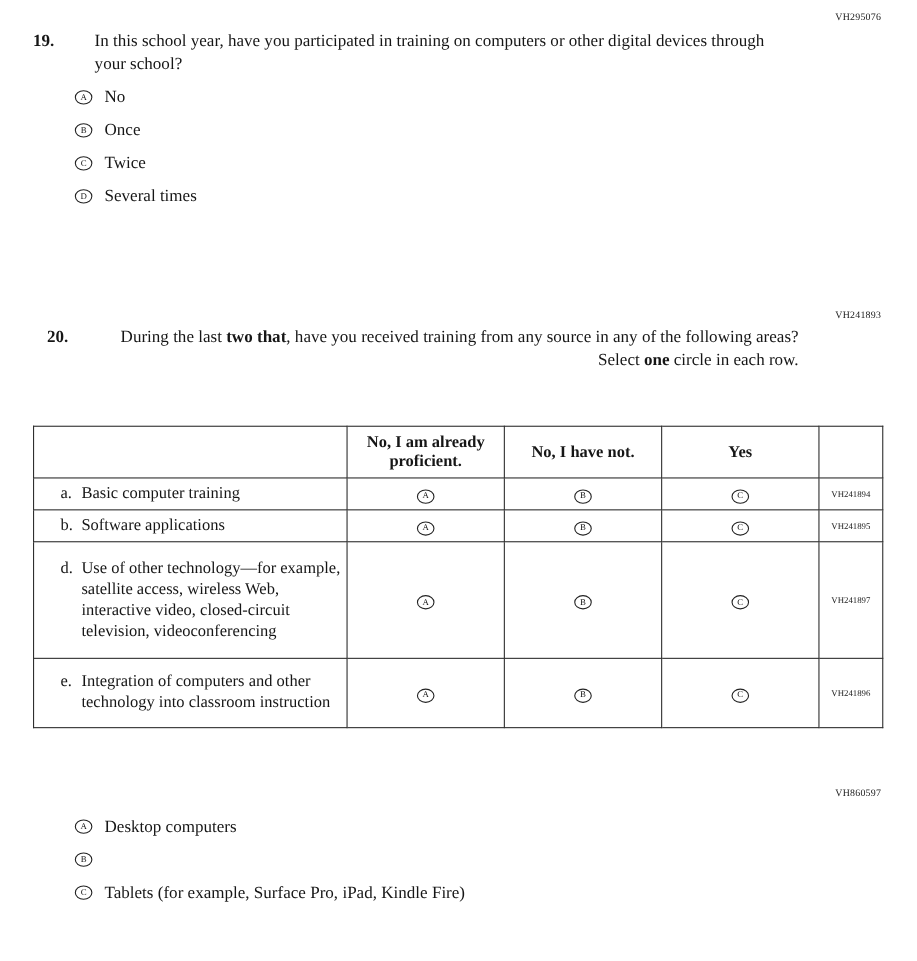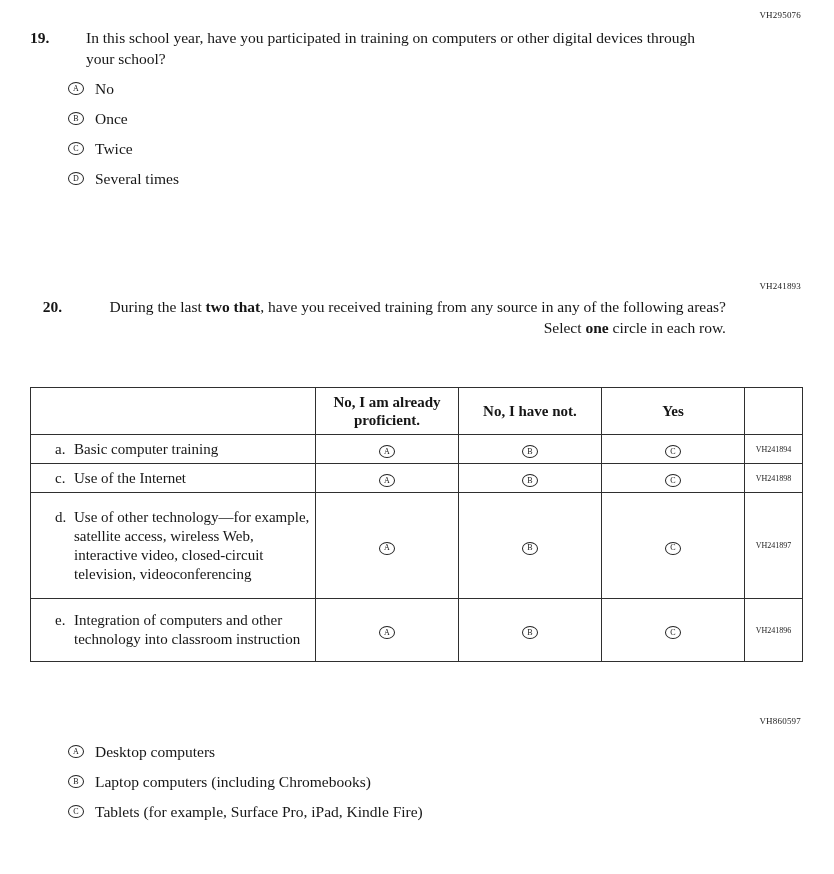--- a/index.html
+++ b/index.html
@@ -106,31 +106,31 @@
           </span></td>
       <td class="oval-cell"><span class="oval">
             <i>B</i>
           </span></td>
       <td class="oval-cell"><span class="oval">
             <i>C</i>
           </span></td>
       <td class="code-cell">VH241894</td>
     </tr>
     <tr class="r-s">
-      <td class="label-cell"><span class="row-prefix">c.</span><span>Use of the Internet</span></td>
+      <td class="label-cell"><span class="row-prefix">b.</span><span>Software applications</span></td>
       <td class="oval-cell"><span class="oval">
             <i>A</i>
           </span></td>
       <td class="oval-cell"><span class="oval">
             <i>B</i>
           </span></td>
       <td class="oval-cell"><span class="oval">
             <i>C</i>
           </span></td>
-      <td class="code-cell">VH241898</td>
+      <td class="code-cell">VH241895</td>
     </tr>
     <tr class="r-d">
       <td class="label-cell"><span class="row-prefix">d.</span><span>Use of other technology—for example, satellite access, wireless Web, interactive video, closed-circuit television, videoconferencing</span></td>
       <td class="oval-cell"><span class="oval">
             <i>A</i>
           </span></td>
       <td class="oval-cell"><span class="oval">
             <i>B</i>
           </span></td>
       <td class="oval-cell"><span class="oval">
@@ -159,21 +159,20 @@
     <div class="option">
       <span class="oval">
           <i>A</i>
         </span>
       <span class="option-label">Desktop computers</span>
     </div>
     <div class="option">
       <span class="oval">
           <i>B</i>
         </span>
-      <span class="option-label">Laptop computers (including Chromebooks)</span>
     </div>
     <div class="option">
       <span class="oval">
           <i>C</i>
         </span>
       <span class="option-label">Tablets (for example, Surface Pro, iPad, Kindle Fire)</span>
     </div>
   </div>
 </section>
 

